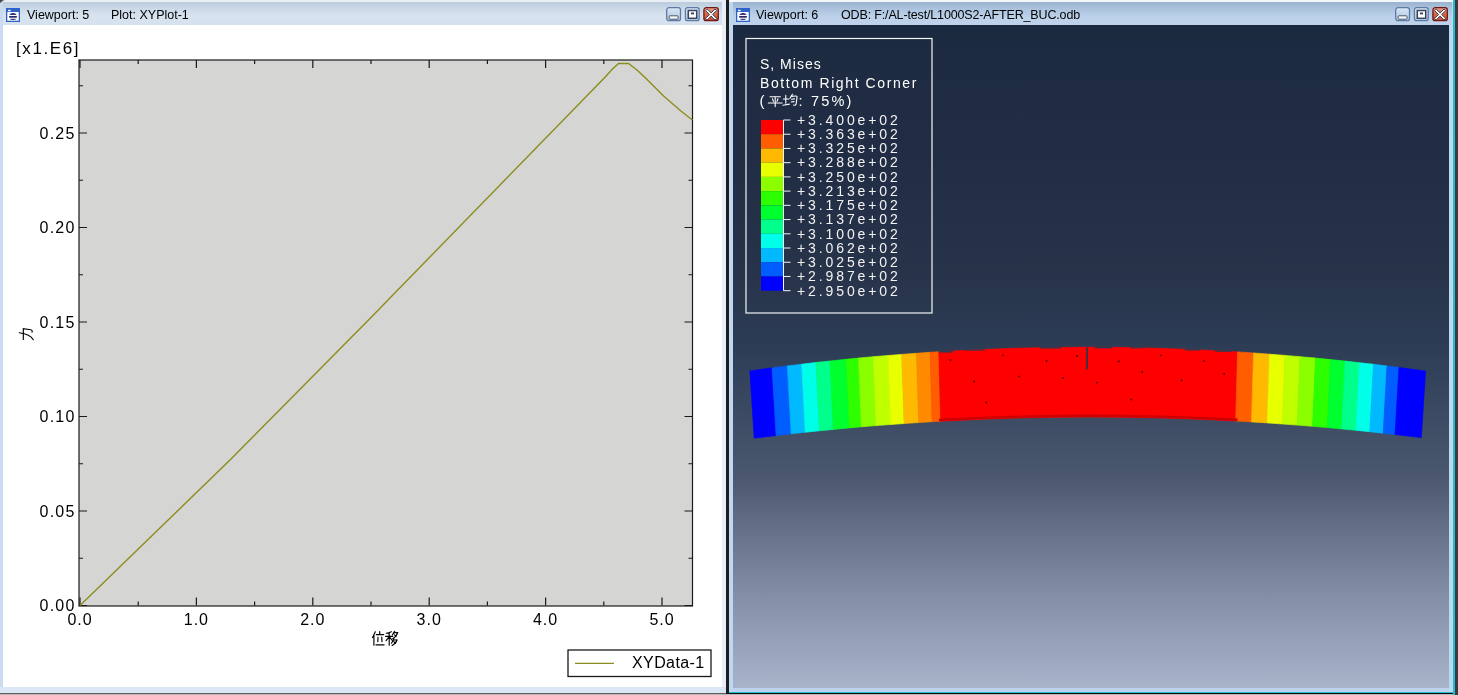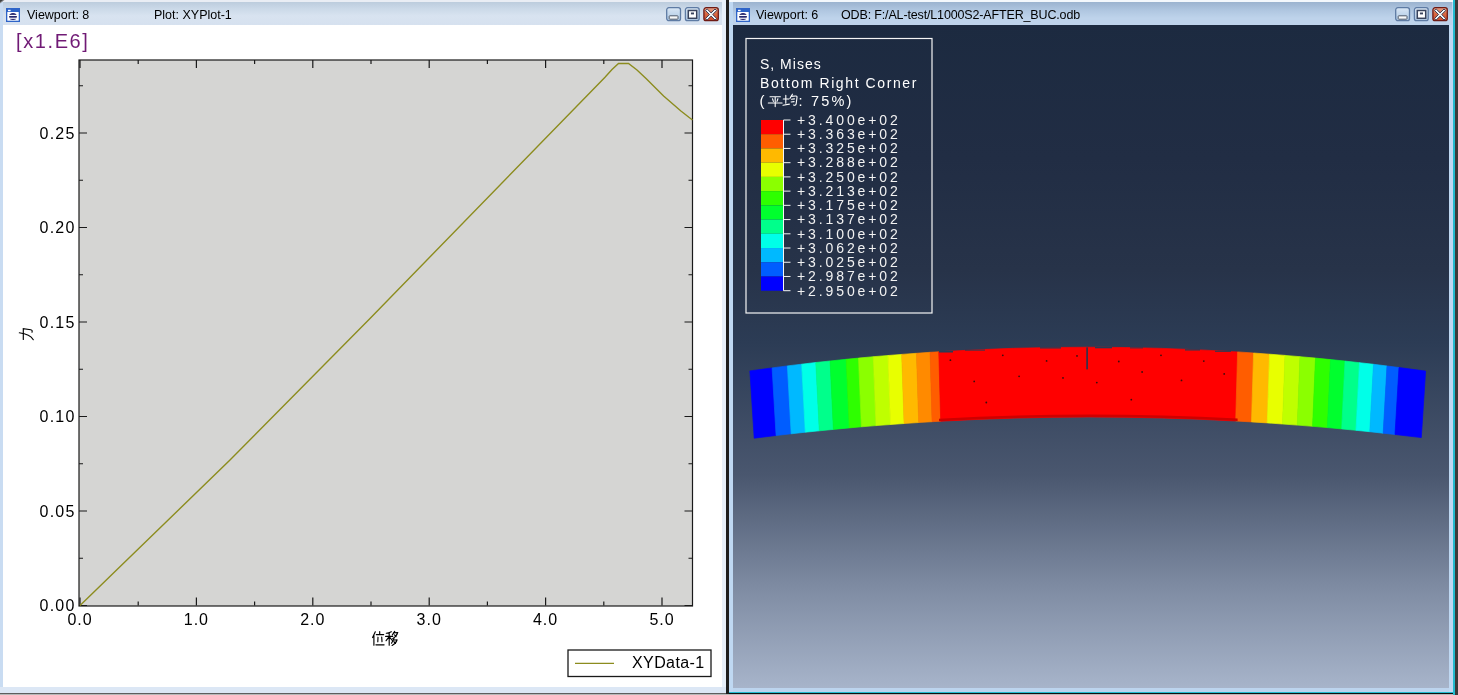--- a/index.html
+++ b/index.html
@@ -26,22 +26,22 @@
 <div class="abs" style="left:0;top:0;width:726px;height:0;"></div>
 
 <svg class="abs" style="left:6px;top:8px;" width="14" height="14" viewBox="0 0 14 14">
   <rect x="0.5" y="0.5" width="13" height="13" fill="#FFFFFF" stroke="#2E64C8" stroke-width="1.6"></rect>
   <rect x="1" y="1" width="12" height="3" fill="#2E64C8"></rect>
   <rect x="2" y="1.8" width="2.6" height="1.4" fill="#FFFFFF"></rect>
   <ellipse cx="7" cy="8.6" rx="3.9" ry="3.5" fill="#28286E"></ellipse>
   <rect x="2.8" y="6.9" width="8.4" height="1.1" fill="#FFFFFF"></rect>
   <rect x="2.8" y="9.7" width="8.4" height="1.1" fill="#FFFFFF"></rect>
 </svg>
-<div class="abs ttext" style="left:27px;top:8px;">Viewport: 8</div>
-<div class="abs ttext" style="left:111px;top:8px;margin-left:43px;">Plot: XYPlot-1</div>
+<div class="abs ttext" style="left:27px;top:8px;">Viewport: 5</div>
+<div class="abs ttext" style="left:111px;top:8px;">Plot: XYPlot-1</div>
 
 <svg class="abs" style="left:666px;top:7px;" width="54" height="15" viewBox="0 0 54 15">
     <defs>
       <linearGradient id="bgg666" x1="0" y1="0" x2="0" y2="1">
         <stop offset="0" stop-color="#D9E6F4"></stop>
         <stop offset="0.5" stop-color="#C3D7EC"></stop>
         <stop offset="1" stop-color="#AFC9E4"></stop>
       </linearGradient>
       <linearGradient id="rgg666" x1="0" y1="0" x2="0" y2="1">
         <stop offset="0" stop-color="#E9A58E"></stop>
@@ -82,21 +82,21 @@
     <path d="M394,638.7 L391.5,643.2 M392.7,640.3 L397.1,639.8 M397,640 Q396.1,643.4 392.1,645.4 M393.9,641.7 L395.5,643.5"></path>
   </g>
   <g stroke="#000" stroke-width="1.15" fill="none" stroke-linecap="round" transform="rotate(-90 26 334)">
     <path d="M20.6,331.3 H31.4 L30.2,338.8 Q29.8,340.7 27.8,340"></path>
     <path d="M27.2,327.3 Q26.4,332.6 24.8,336.3 Q23.3,339.6 20.3,341.3"></path>
   </g>
   <rect x="568" y="650" width="143" height="26.5" fill="#FFFFFF" stroke="#1A1A1A" stroke-width="1.3"></rect>
   <line x1="575" y1="663.4" x2="614" y2="663.4" stroke="#8C8C1E" stroke-width="1.4"></line>
   <text x="632" y="668" font-size="16" letter-spacing="0.4" fill="#000">XYData-1</text>
 </svg>
-<div class="abs" style="left:16px;top:30px;font-size:20px;letter-spacing:1.6px;color:#701a75;">[x1.E6]</div>
+<div class="abs" style="left:16px;top:39px;font-size:17px;letter-spacing:1.6px;color:#000000;">[x1.E6]</div>
 
 <div class="abs" style="left:726px;top:0;width:2.5px;height:694px;background:#1E1E1E;"></div>
 
 <div class="abs" style="left:728.5px;top:0;width:726.5px;height:694px;background:#BFD8F2;"></div>
 <div class="abs" style="left:728.5px;top:0;width:726.5px;height:1.5px;background:#F4F8FC;"></div>
 <div class="abs" style="left:733px;top:1.5px;width:719px;height:23.5px;background:linear-gradient(180deg,#9BB3CF 0%,#AFC6E0 35%,#BED3EB 70%,#BED3EB 100%);"></div>
 
 <div class="abs" style="left:733px;top:25px;width:716px;height:662.7px;background:linear-gradient(180deg,#1C2A40 0%,#212D44 20%,#273349 37%,#2C3C55 48%,#4A576F 68%,#7F8CA3 85%,#A7B4CA 100%);"></div>
 
 <div class="abs" style="left:733px;top:687.7px;width:716px;height:4px;background:#BCD4EE;"></div>

